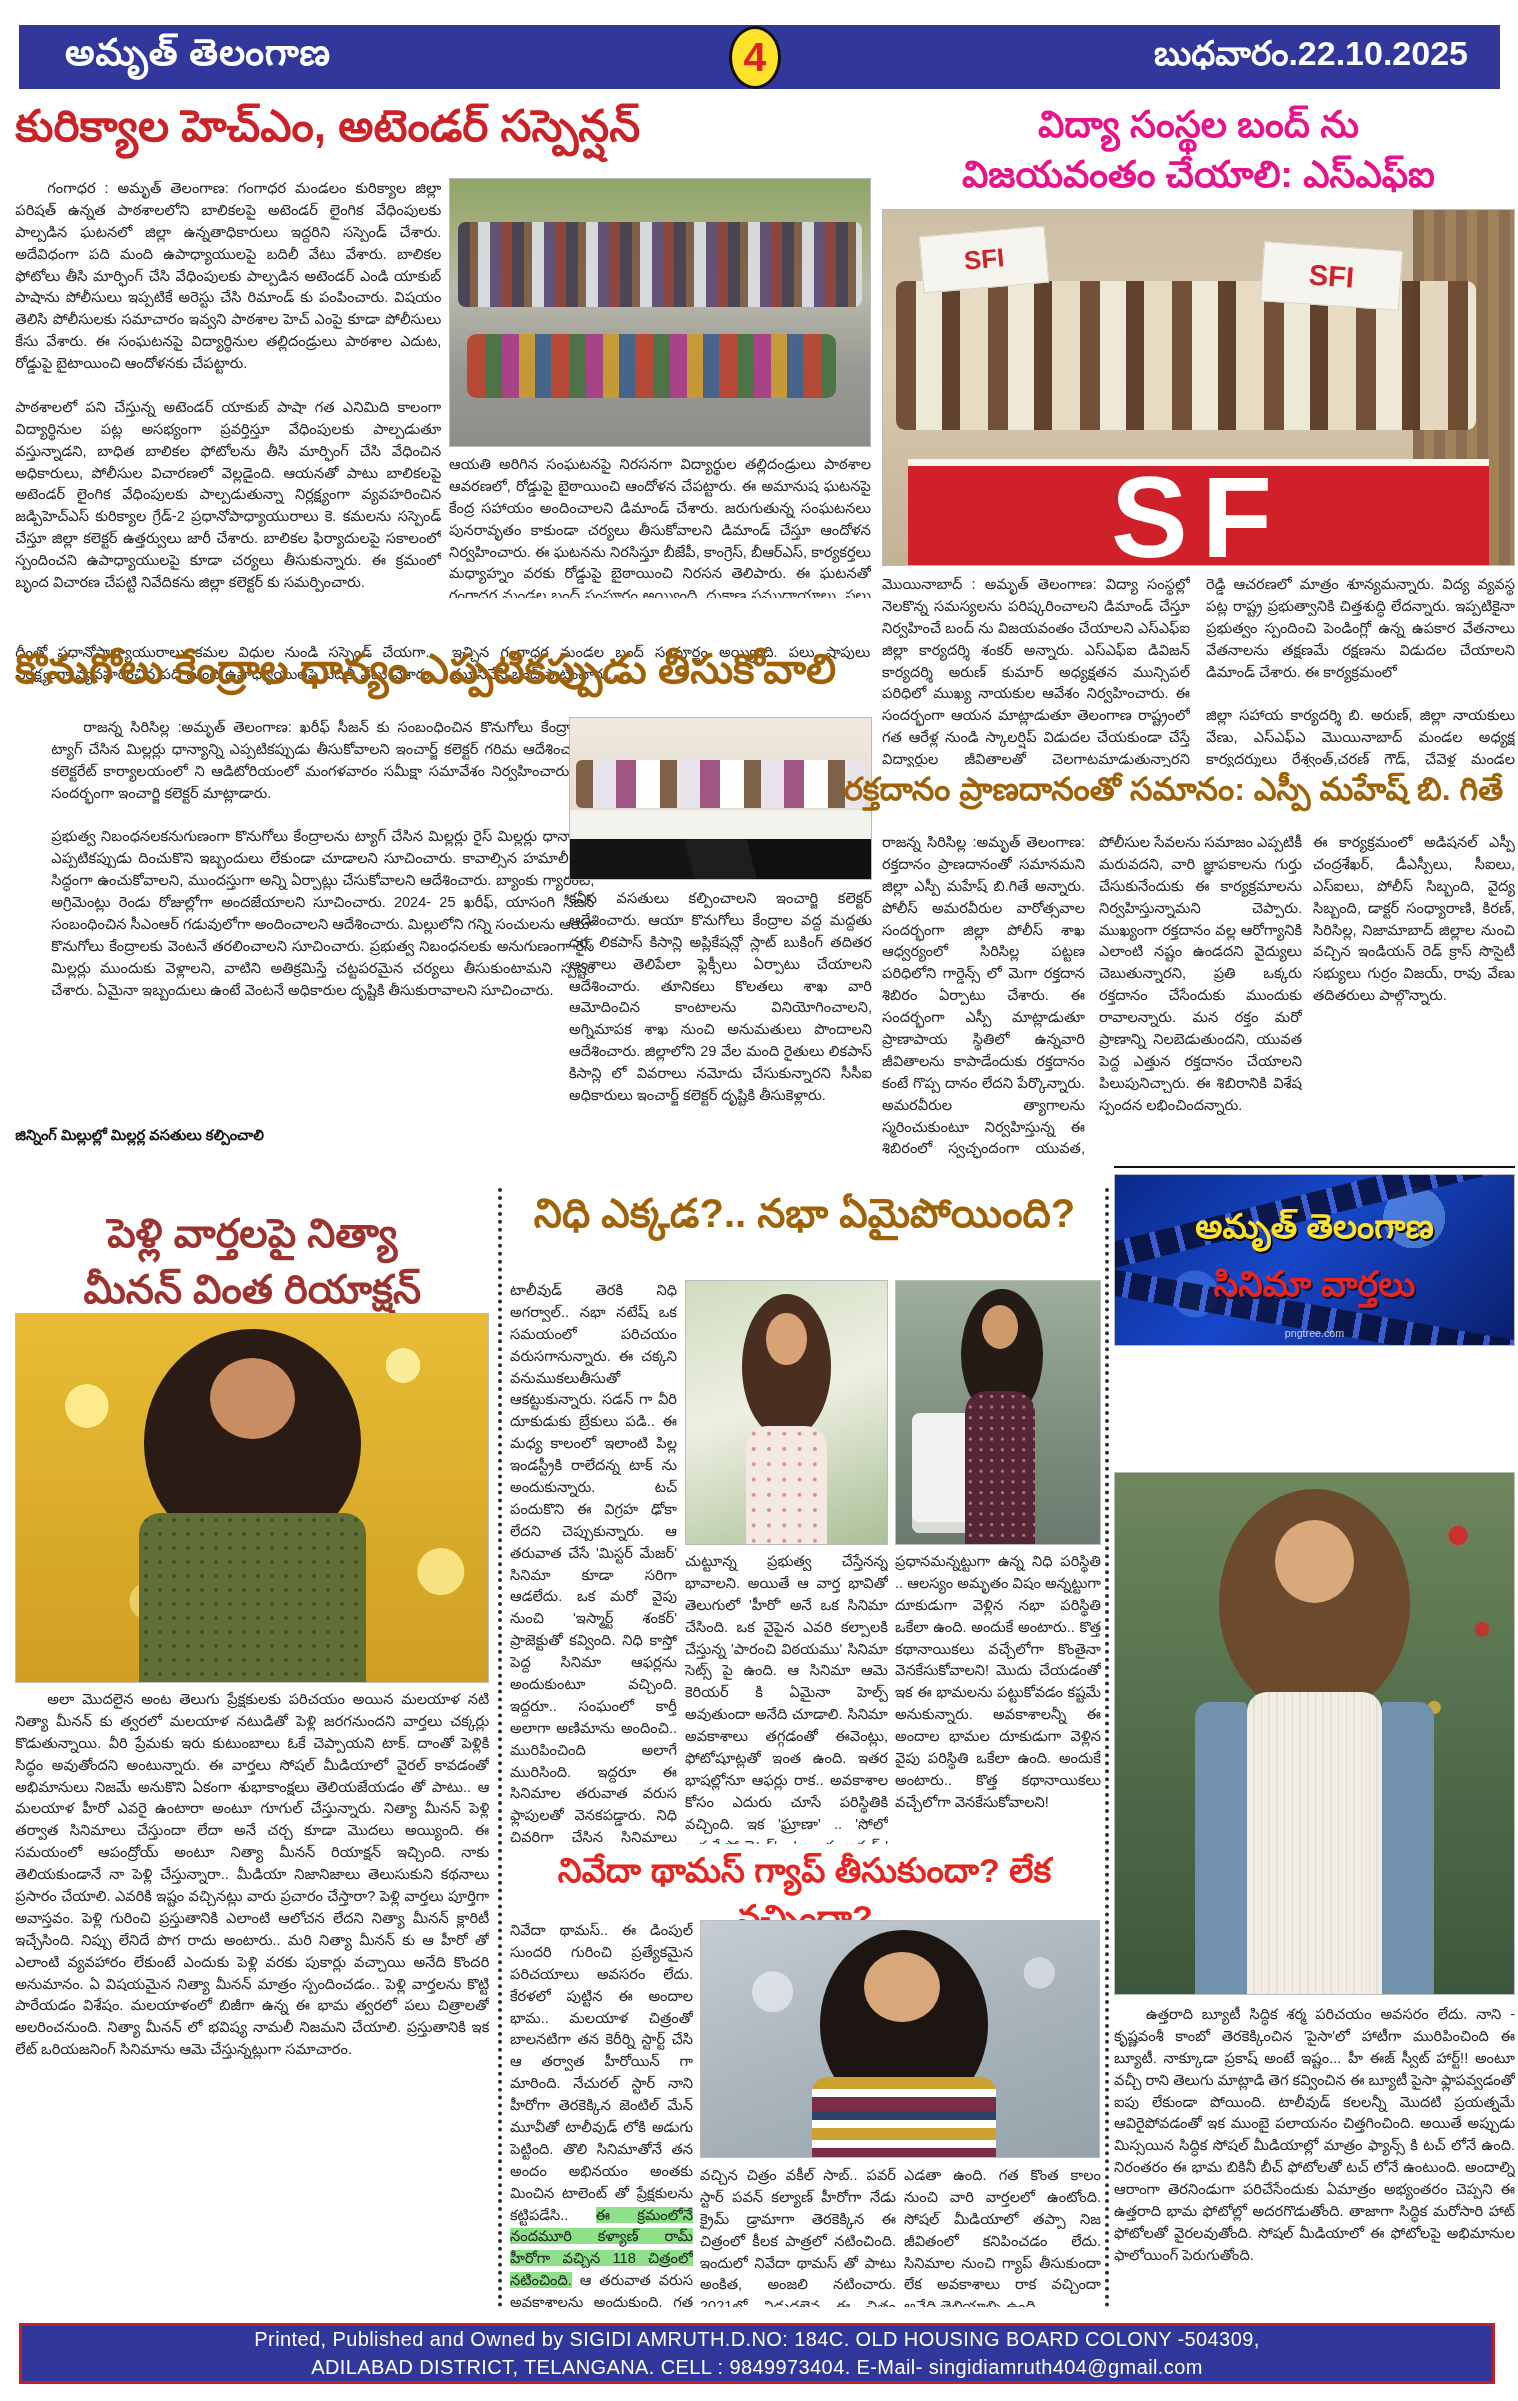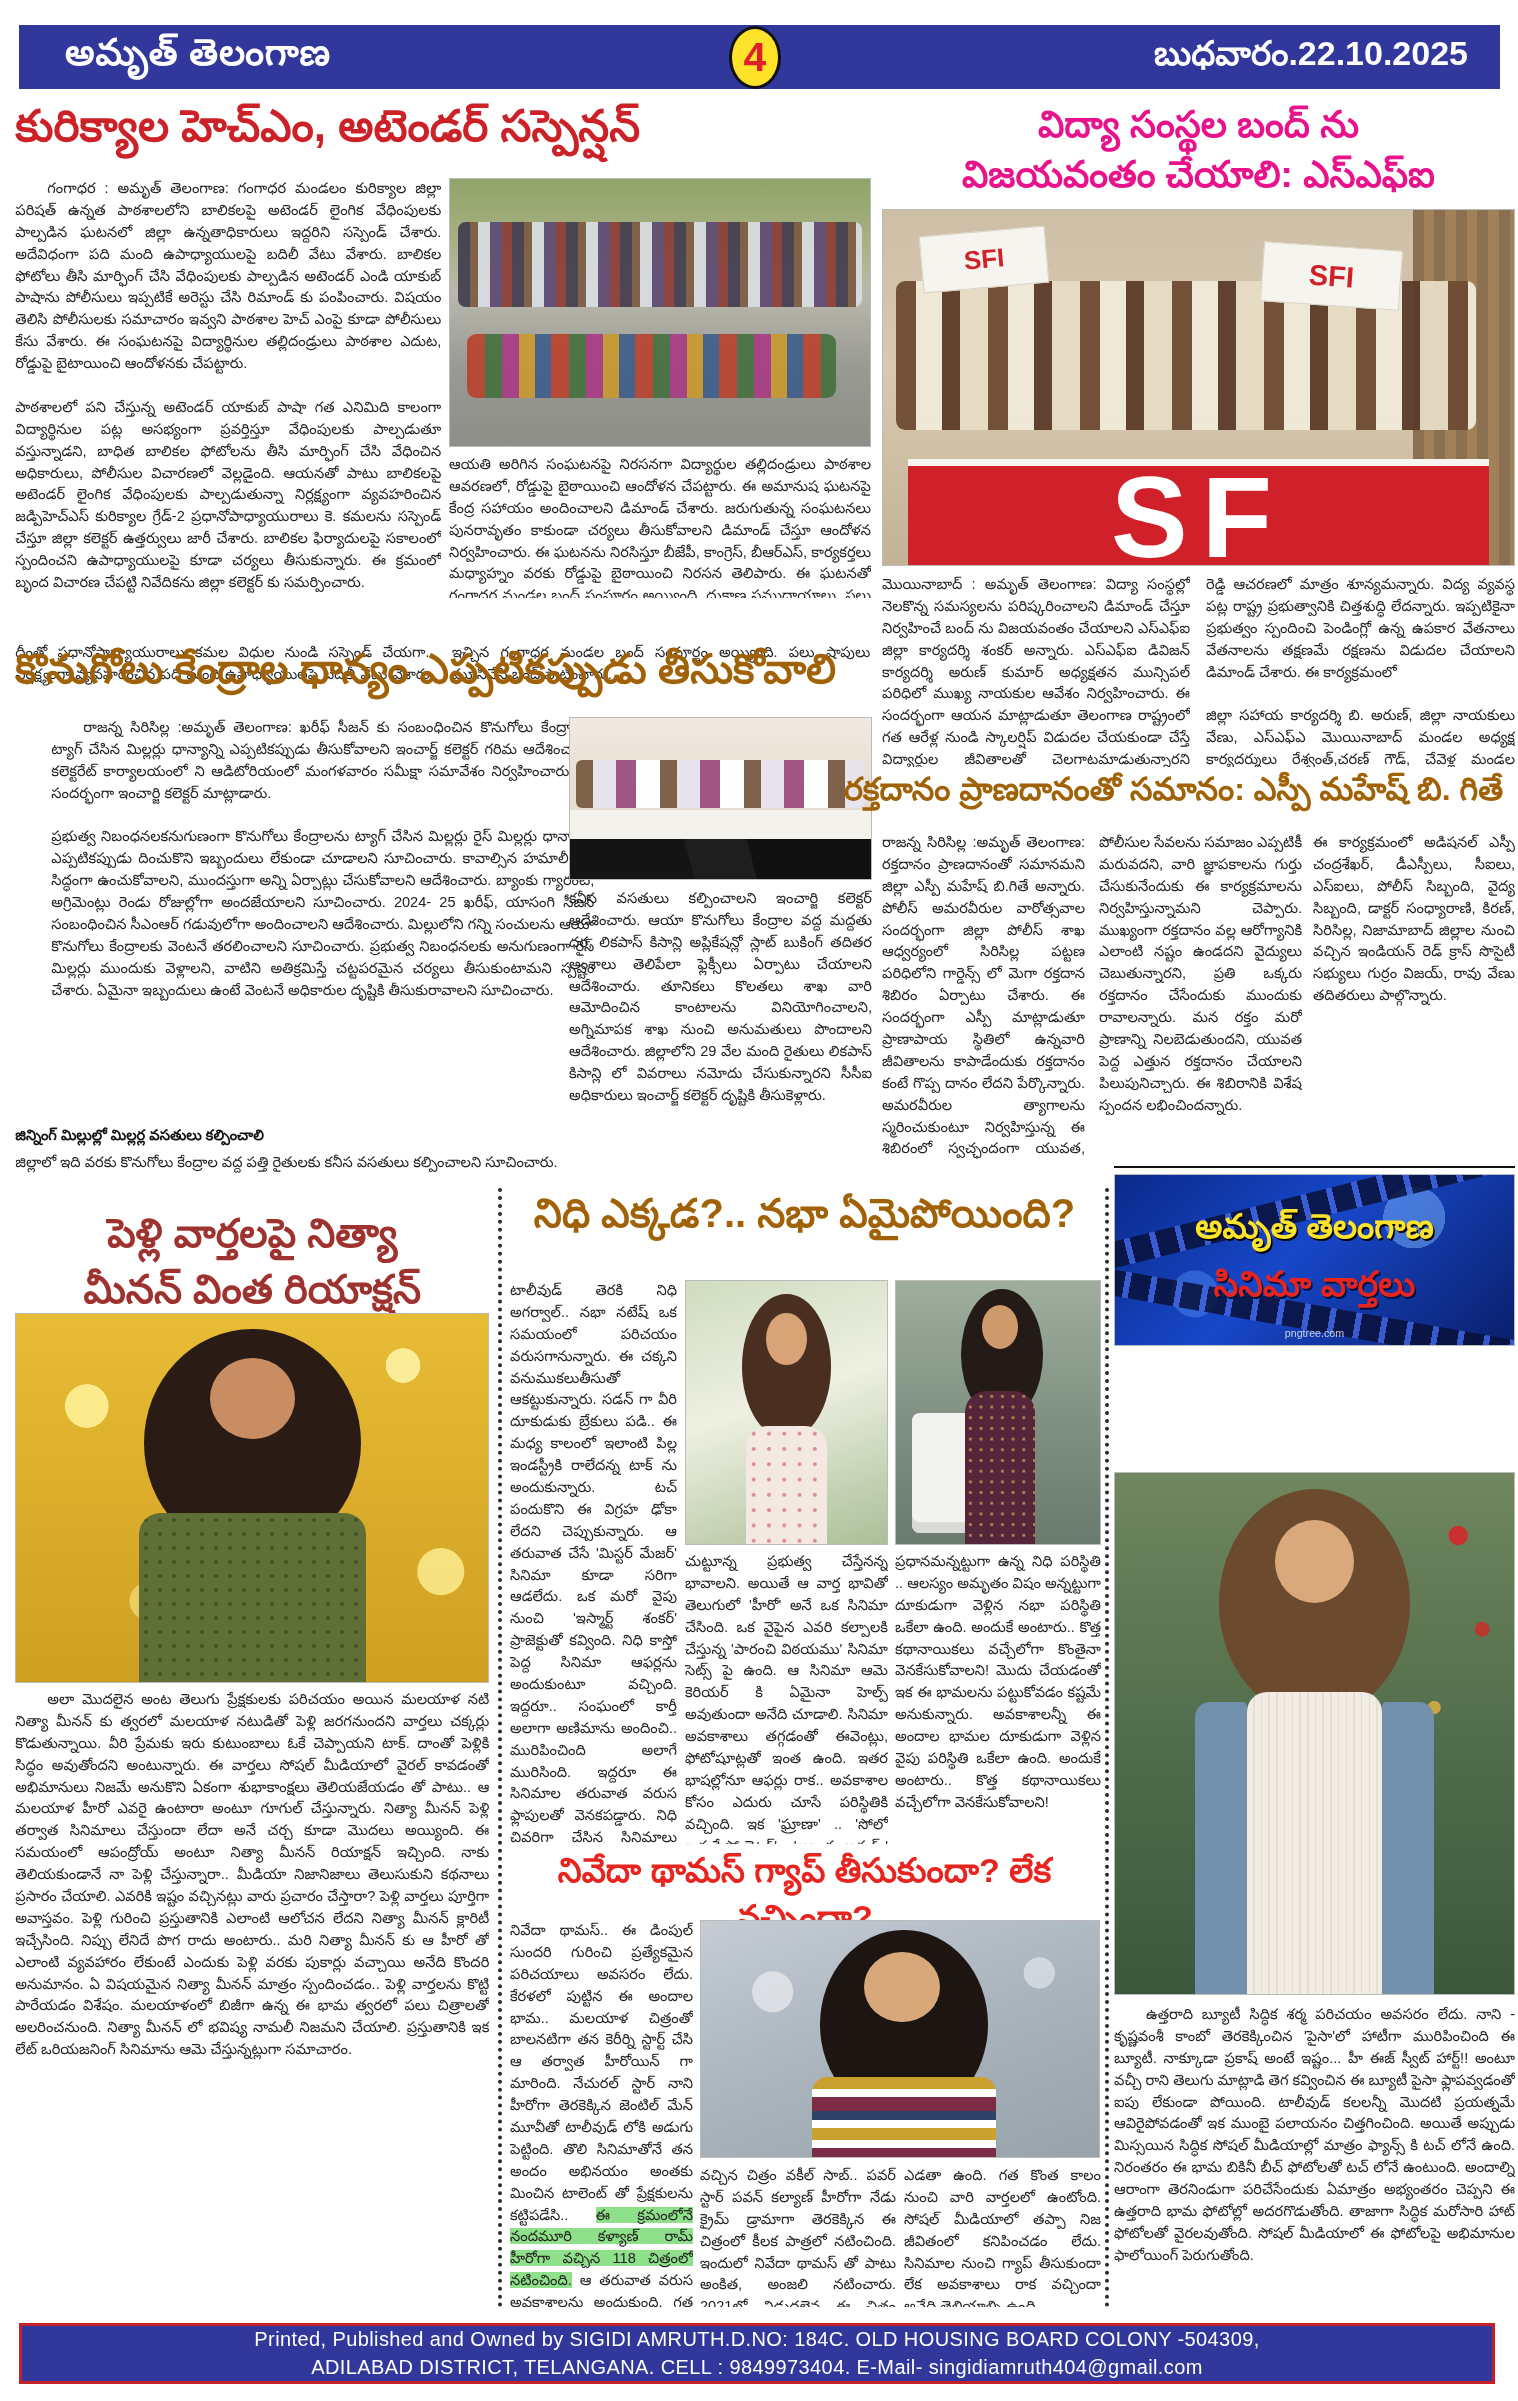--- a/index.html
+++ b/index.html
@@ -159,21 +159,20 @@
   <div class="abs btxt btxt-indent" style="left:15.3px; top:717px; width:543px; height:403px;margin-left:36px;">రాజన్న సిరిసిల్ల :అమృత్ తెలంగాణ: ఖరీఫ్ సీజన్ కు సంబంధించిన కొనుగోలు కేంద్రాలకు ట్యాగ్ చేసిన మిల్లర్లు ధాన్యాన్ని ఎప్పటికప్పుడు తీసుకోవాలని ఇంచార్జ్ కలెక్టర్ గరిమ ఆదేశించారు. కలెక్టరేట్ కార్యాలయంలో ని ఆడిటోరియంలో మంగళవారం సమీక్షా సమావేశం నిర్వహించారు. ఈ సందర్భంగా ఇంచార్జి కలెక్టర్ మాట్లాడారు.
 
 ప్రభుత్వ నిబంధనలకనుగుణంగా కొనుగోలు కేంద్రాలను ట్యాగ్ చేసిన మిల్లర్లు రైస్ మిల్లర్లు ధాన్యాన్ని ఎప్పటికప్పుడు దించుకొని ఇబ్బందులు లేకుండా చూడాలని సూచించారు. కావాల్సిన హమాలీలను సిద్ధంగా ఉంచుకోవాలని, ముందస్తుగా అన్ని ఏర్పాట్లు చేసుకోవాలని ఆదేశించారు. బ్యాంకు గ్యారంటీ, అగ్రిమెంట్లు రెండు రోజుల్లోగా అందజేయాలని సూచించారు. 2024- 25 ఖరీఫ్, యాసంగి సీజన్ సంబంధించిన సీఎంఆర్ గడువులోగా అందించాలని ఆదేశించారు. మిల్లులోని గన్ని సంచులను ఆయా కొనుగోలు కేంద్రాలకు వెంటనే తరలించాలని సూచించారు. ప్రభుత్వ నిబంధనలకు అనుగుణంగా రైస్ మిల్లర్లు ముందుకు వెళ్లాలని, వాటిని అతిక్రమిస్తే చట్టపరమైన చర్యలు తీసుకుంటామని స్పష్టం చేశారు. ఏమైనా ఇబ్బందులు ఉంటే వెంటనే అధికారుల దృష్టికి తీసుకురావాలని సూచించారు.</div>
   <div class="abs photo meet-photo" style="left:569px; top:717px; width:303px; height:163px;">
     <div class="meet-people"></div>
     <div class="meet-table"></div>
     <div class="meet-dark"></div>
   </div>
   <div class="abs btxt" style="left:569px; top:888px; width:303px; height:230px;">కనీస వసతులు కల్పించాలని ఇంచార్జి కలెక్టర్ ఆదేశించారు. ఆయా కొనుగోలు కేంద్రాల వద్ద మద్దతు ధర, లికపాస్ కిసాన్లి అప్లికేషన్లో స్లాట్ బుకింగ్ తదితర అంశాలు తెలిపేలా ఫ్లెక్సీలు ఏర్పాటు చేయాలని ఆదేశించారు. తూనికలు కొలతలు శాఖ వారి ఆమోదించిన కాంటాలను వినియోగించాలని, అగ్నిమాపక శాఖ నుంచి అనుమతులు పొందాలని ఆదేశించారు. జిల్లాలోని 29 వేల మంది రైతులు లికపాస్ కిసాన్లి లో వివరాలు నమోదు చేసుకున్నారని సీసీఐ అధికారులు ఇంచార్జ్ కలెక్టర్ దృష్టికి తీసుకెళ్లారు.</div>
   <div class="abs btxt bold-line" style="left:15.3px; top:1125px; width:543px; height:26px;">జిన్నింగ్ మిల్లుల్లో మిల్లర్ల వసతులు కల్పించాలి</div>
-  <div class="abs btxt" style="left:15.3px; top:1152px; width:857px; height:28px;">జిల్లాలో ఇది వరకు కొనుగోలు కేంద్రాల వద్ద పత్తి రైతులకు కనీస వసతులు కల్పించాలని సూచించారు.</div>
 
   <div class="abs hl-blue" style="left:832px; top:771px; width:683px; font-size:32px; text-align:center;">రక్తదానం ప్రాణదానంతో సమానం: ఎస్పీ మహేష్ బి. గితే</div>
   <div class="abs btxt" style="left:882px; top:832px; width:203px; height:330px;">రాజన్న సిరిసిల్ల :అమృత్ తెలంగాణ: రక్తదానం ప్రాణదానంతో సమానమని జిల్లా ఎస్పీ మహేష్ బి.గితే అన్నారు. పోలీస్ అమరవీరుల వారోత్సవాల సందర్భంగా జిల్లా పోలీస్ శాఖ ఆధ్వర్యంలో సిరిసిల్ల పట్టణ పరిధిలోని గార్డెన్స్ లో మెగా రక్తదాన శిబిరం ఏర్పాటు చేశారు. ఈ సందర్భంగా ఎస్పీ మాట్లాడుతూ ప్రాణాపాయ స్థితిలో ఉన్నవారి జీవితాలను కాపాడేందుకు రక్తదానం కంటే గొప్ప దానం లేదని పేర్కొన్నారు. అమరవీరుల త్యాగాలను స్మరించుకుంటూ నిర్వహిస్తున్న ఈ శిబిరంలో స్వచ్ఛందంగా యువత, ప్రజలు పాల్గొనడం అభినందించదగ్గ విషయమన్నారు.</div>
   <div class="abs btxt" style="left:1099px; top:832px; width:203px; height:330px;">పోలీసుల సేవలను సమాజం ఎప్పటికీ మరువదని, వారి జ్ఞాపకాలను గుర్తు చేసుకునేందుకు ఈ కార్యక్రమాలను నిర్వహిస్తున్నామని చెప్పారు. ముఖ్యంగా రక్తదానం వల్ల ఆరోగ్యానికి ఎలాంటి నష్టం ఉండదని వైద్యులు చెబుతున్నారని, ప్రతి ఒక్కరు రక్తదానం చేసేందుకు ముందుకు రావాలన్నారు. మన రక్తం మరో ప్రాణాన్ని నిలబెడుతుందని, యువత పెద్ద ఎత్తున రక్తదానం చేయాలని పిలుపునిచ్చారు. ఈ శిబిరానికి విశేష స్పందన లభించిందన్నారు.</div>
   <div class="abs btxt" style="left:1313px; top:832px; width:202px; height:330px;">ఈ కార్యక్రమంలో అడిషనల్ ఎస్పీ చంద్రశేఖర్, డీఎస్పీలు, సీఐలు, ఎస్ఐలు, పోలీస్ సిబ్బంది, వైద్య సిబ్బంది, డాక్టర్ సంధ్యారాణి, కిరణ్, సిరిసిల్ల, నిజామాబాద్ జిల్లాల నుంచి వచ్చిన ఇండియన్ రెడ్ క్రాస్ సొసైటీ సభ్యులు గుర్రం విజయ్, రావు వేణు తదితరులు పాల్గొన్నారు.</div>
 
   <div class="abs vdots" style="left:498px; top:1188px; height:1120px;"></div>
   <div class="abs vdots" style="left:1105px; top:1188px; height:1120px;"></div>
 
   <div class="abs hl-maroon" style="left:15.3px; top:1191px; width:474px; font-size:40px; line-height:1.4;">

